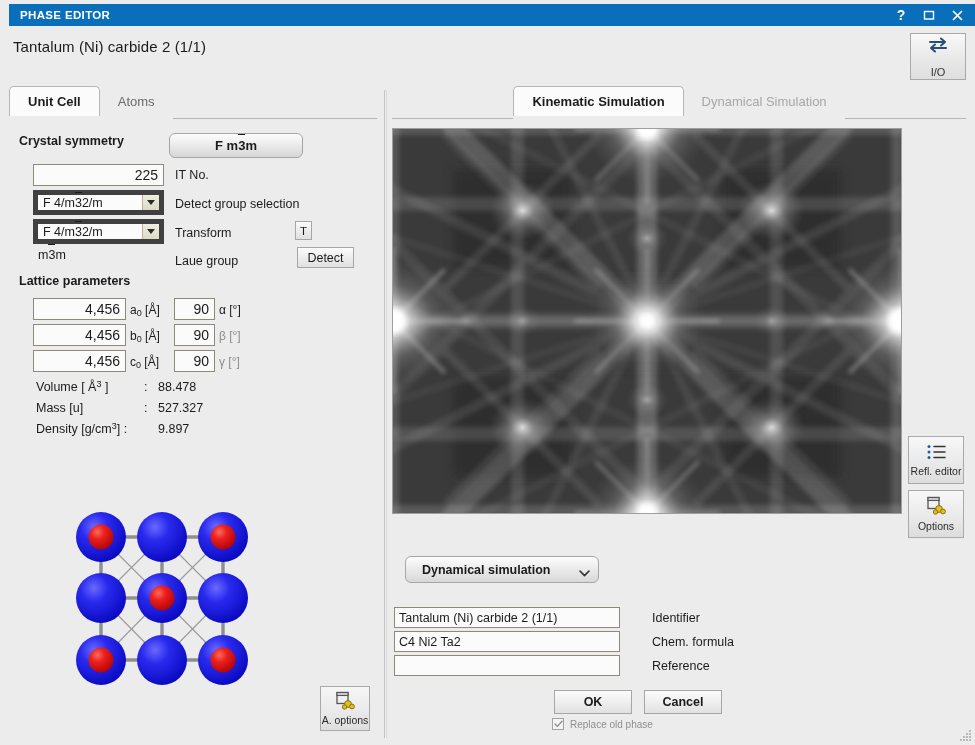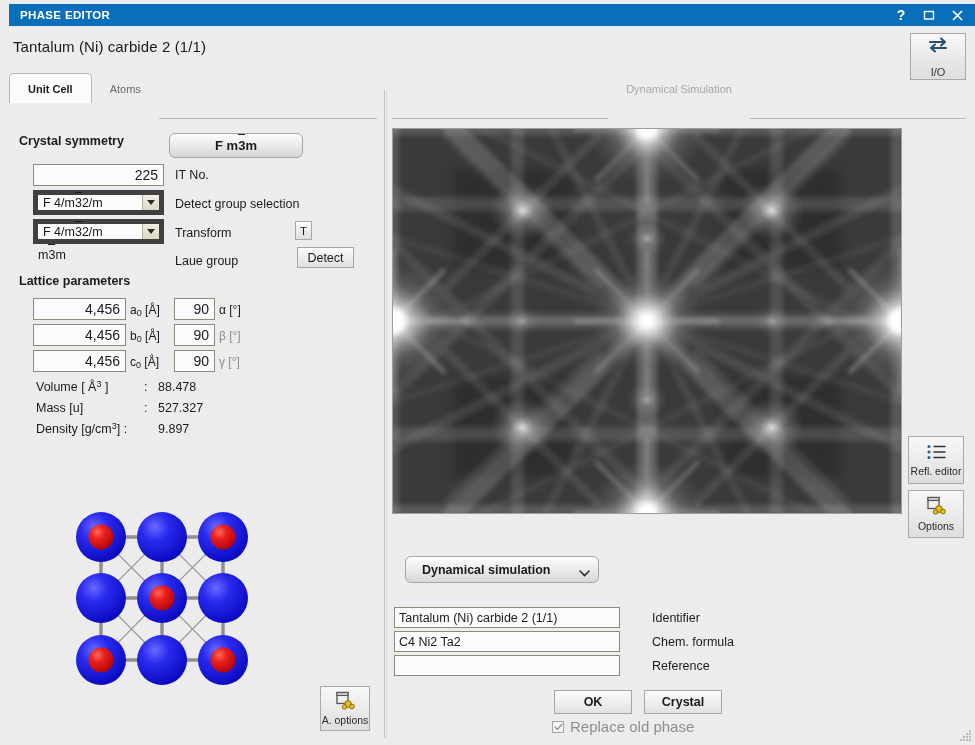--- a/index.html
+++ b/index.html
@@ -78,28 +78,28 @@
   .tabstrip .filler {
     flex: 1 1 auto; height: 1px;
     border-bottom: 1px solid #b6b6b6;
     align-self: flex-end;
   }
   .tab {
     position: relative;
     height: 29px;
     padding: 0 18px;
     display: flex; align-items: center; justify-content: center;
-    font-size: 11px;
+    font-size: 13px;
     border: 1px solid #b6b6b6;
     border-bottom: none;
     border-top-left-radius: 5px; border-top-right-radius: 5px;
     background: #e2e2e2;
     color: #9a9a9a;
     cursor: default;
-    margin-bottom: 16px;
+    margin-bottom: 3px;
   }
   .tab.active {
     background: #fbfbfb;
     color: #1b1b1b;
     font-weight: bold;
     height: 30px;
     z-index: 2;
   }
   .tab.plain {
     border: none; background: transparent;
@@ -264,21 +264,21 @@
     width: 78px; height: 24px;
     background: linear-gradient(180deg,#fbfbfb 0%,#efefef 50%,#e1e1e1 100%);
     border: 1px solid #a6a6a6;
     display: flex; align-items: center; justify-content: center;
     font-size: 12.5px; font-weight: bold; color: #1b1b1b;
     cursor: default;
   }
   .repl {
     position: absolute; left: 160px; top: 600px;
     display: flex; align-items: center; gap: 6px;
-    font-size: 15px; color: #8e8e8e;
+    font-size: 10px; color: #8e8e8e;
   }
   .chk {
     width: 12px; height: 12px;
     border: 1px solid #a3a3a3; background: #f4f4f4;
     display: flex; align-items: center; justify-content: center;
   }
   .chk svg { display:block; }
 
   .resize-grip {
     position: absolute; right: 3px; bottom: 3px;
@@ -325,20 +325,21 @@
   </div>
 
   <div class="tabstrip left">
     <div class="tab active">Unit Cell</div>
     <div class="tab plain">Atoms</div>
     <div class="filler"></div>
   </div>
 
   <div class="tabstrip right">
     <div class="filler"></div>
+    <div class="tab active">Kinematic Simulation</div>
     <div class="tab disabled">Dynamical Simulation</div>
     <div class="filler"></div>
   </div>
 
   <div class="splitter"></div>
 
   <div class="left-panel">
 
     <div class="section-label" style="position:absolute;left:10px;top:16px;">Crystal symmetry</div>
 
@@ -708,21 +709,21 @@
 
     <div class="form-row" style="left:2px;top:537px;">
       <div class="form-input">
         <span></span>
       </div>
       <div class="form-caption">Reference</div>
     </div>
 
     <div class="okcancel">
       <div class="b">OK</div>
-      <div class="b">Crystal</div>
+      <div class="b">Cancel</div>
     </div>
 
     <div class="repl">
       <span class="chk">
         <svg width="9" height="8" viewBox="0 0 9 8">
             <path d="M1 4 L3.4 6.4 L8 1.2" stroke="#8e8e8e" stroke-width="1.3" fill="none" stroke-linecap="round" stroke-linejoin="round"></path>
           </svg>
       </span>
       <span>Replace old phase</span>
     </div>

